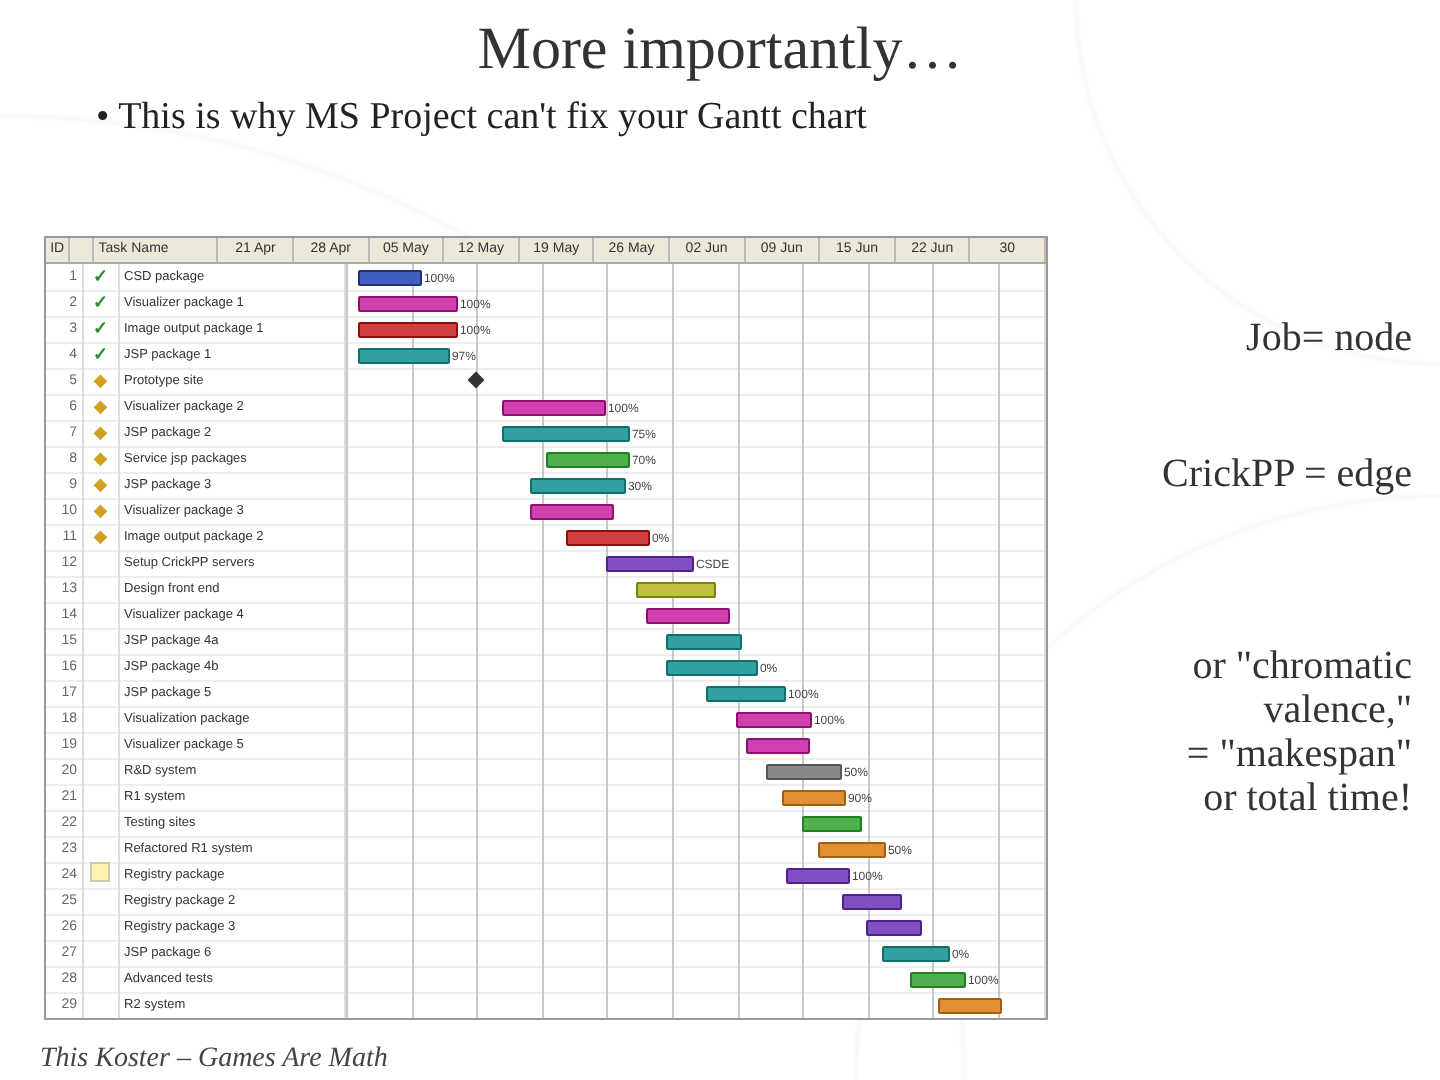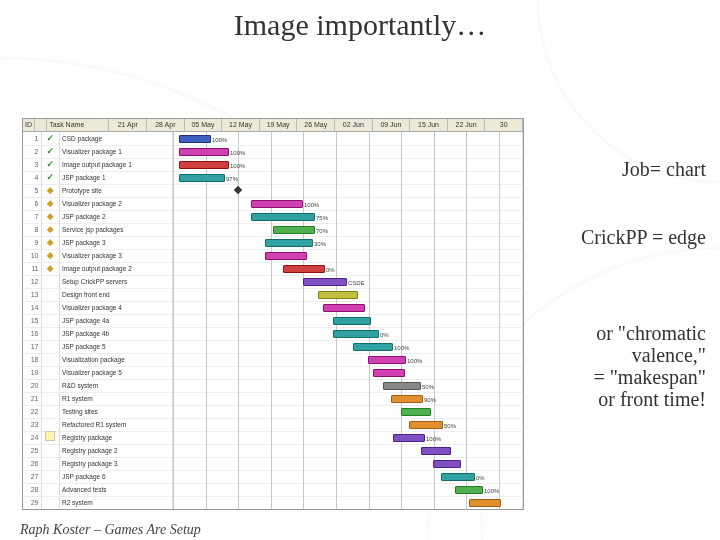--- a/index.html
+++ b/index.html
@@ -53,21 +53,22 @@
   .annot{position:absolute;right:14px;font-family:"Comic Sans MS","Segoe Script",cursive;
     color:#333;font-size:20px;text-align:right;line-height:1.1}
   .foot{position:absolute;left:20px;bottom:10px;font-style:italic;
     font-family:"Comic Sans MS","Segoe Script",cursive;font-size:14px;color:#444}
 </style>
 </head>
 <body>
 
 <div class="bg"></div>
 <div class="slide">
-  <h1>Image importantly…</h1>
+  <h1>More importantly…</h1>
+  <div class="bullet">This is why MS Project can't fix your Gantt chart</div>
 
   <div class="gantt">
     <div class="gh">
       <div class="c cid">ID</div>
       <div class="c cind"></div>
       <div class="c cname">Task Name</div>
       <div id="gdates" style="display:flex;flex:1">
           <div class="c ghd">21 Apr</div>
           <div class="c ghd">28 Apr</div>
           <div class="c ghd">05 May</div>
@@ -666,24 +667,24 @@
             <div class="vgrid" style="left: 195.6px;"></div>
             <div class="vgrid" style="left: 228.2px;"></div>
             <div class="vgrid" style="left: 260.8px;"></div>
             <div class="vgrid" style="left: 293.4px;"></div>
             <div class="vgrid" style="left: 326px;"></div>
           </div>
         </div>
       </div>
   </div>
 
-  <div class="annot" style="top:150px">Job= chart</div>
+  <div class="annot" style="top:150px">Job= node</div>
   <div class="annot" style="top:218px">CrickPP = edge</div>
   <div class="annot" style="top:292px">
     <br>
     <span>or "chromatic</span><br>
     <span>valence,"</span><br>
     <span>= "makespan"</span><br>
-    <span>or front time!</span>
+    <span>or total time!</span>
   </div>
 
-  <div class="foot">Raph Koster – Games Are Setup</div>
+  <div class="foot">This Koster – Games Are Math</div>
 </div>
 
 </body></html>

